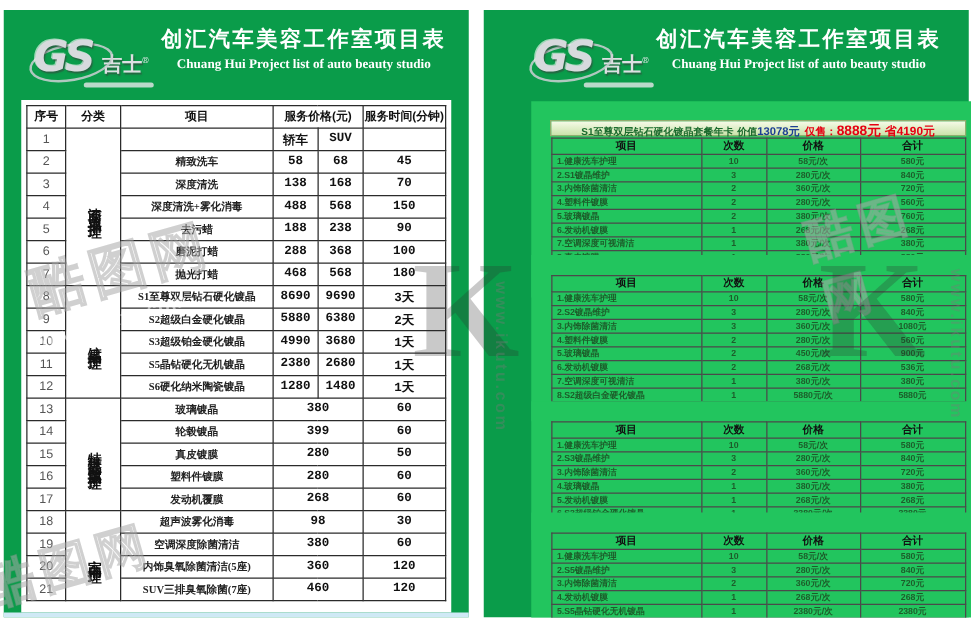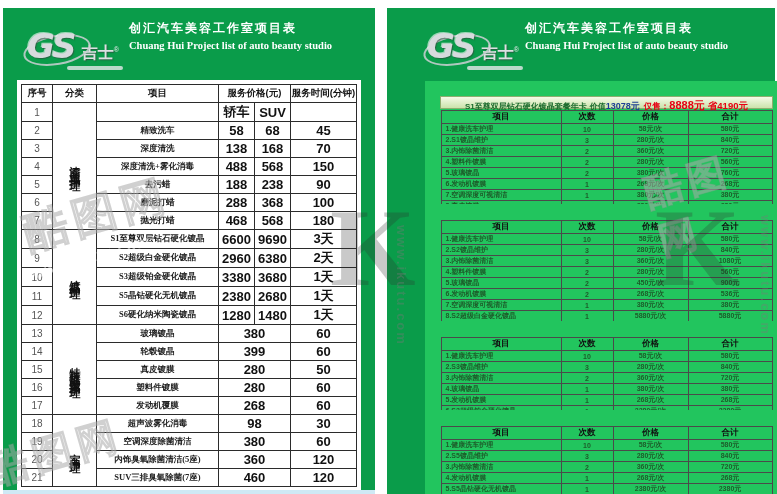--- a/index.html
+++ b/index.html
@@ -16,32 +16,32 @@
   .page--right .logo{left:40px;}
   .logo .gs{position:relative;font:italic 900 34px "DejaVu Sans",sans-serif;color:#d7dadd;
     text-shadow:1px 1px 1px rgba(60,60,60,.55), -1px -1px 0 rgba(255,255,255,.6);letter-spacing:-3px;text-align:right;}
   .logo .oval{position:absolute;left:-4px;top:9px;width:64px;height:26px;border:2px solid #ccd0d3;
     border-radius:50%;transform:rotate(-10deg);opacity:.85;}
   .logo .jishi{font-weight:bold;font-size:16px;color:#dde0e2;text-shadow:1px 1px 1px rgba(60,60,60,.6);margin-left:4px;}
   .logo sup{font-size:7px;color:#e6e8ea;}
   .logo .subbar{position:absolute;left:40px;top:40px;width:56px;height:4px;background:rgba(230,232,234,.8);border-radius:2px;}
   .titles{position:absolute;left:126px;top:2px;}
   .page--right .titles{left:138px;}
-  .t-cn{font-family:"Liberation Serif",serif;font-weight:bold;font-size:12px;letter-spacing:2px;color:#ffffff;white-space:nowrap;}
+  .t-cn{font-family:"Liberation Serif",serif;font-weight:bold;font-size:17px;letter-spacing:2px;color:#ffffff;white-space:nowrap;}
   .t-en{font-family:"Liberation Serif",serif;font-weight:bold;font-size:10.5px;color:#ffffff;margin-top:3px;white-space:nowrap;text-align:center;}
 
   
   .panel{position:absolute;left:14px;top:72px;width:344px;height:410px;background:#ffffff;}
   table.svc{border-collapse:collapse;table-layout:fixed;width:335px;margin:4px auto 0 auto;background:#fff;}
   table.svc th,table.svc td{border:1px solid #2b2b2b;padding:0;text-align:center;vertical-align:middle;overflow:hidden;}
   table.svc th{height:17px;font-size:9.5px;font-weight:bold;color:#111;margin-left:37px;}
   table.svc td{height:17px;}
   td.num{font-size:10px;color:#555;font-family:"Liberation Sans",sans-serif;}
   td.item{font-family:"Liberation Serif",serif;font-size:8.5px;color:#222;font-weight:bold;}
-  td.price,td.time{font-family:Liberation Sans, sans-serif;font-size:13px;font-weight:bold;color:#111;}
+  td.price,td.time{font-family:Liberation Mono, monospace;font-size:10px;font-weight:bold;color:#111;}
   td.cat{vertical-align:middle;}
   .vert{writing-mode:vertical-lr;text-orientation:upright;margin:0 auto;font-weight:bold;
         font-size:11px;color:#111;letter-spacing:3px;line-height:13px;}
   .bottom-strip{position:absolute;left:0;bottom:0;width:100%;height:4px;background:#cfe9f5;}
 
   
   .pkg{position:absolute;left:38px;width:333px;background:#22c55e;padding:15px;}
   .pkg-bar{height:13px;line-height:13px;text-align:center;white-space:nowrap;
     background:linear-gradient(#f6fbe8,#cbe3ab);border:1px solid #8fae6f;box-sizing:border-box;}
   .pkg-bar .pt{font-size:8px;font-weight:bold;color:#1b6b2d;}
@@ -152,35 +152,35 @@
                 <td class="price">468</td>
                 <td class="price">568</td>
                 <td class="time">180</td>
               </tr>
               <tr>
                 <td class="num">8</td>
                 <td class="cat" rowspan="5">
                   <div class="vert" style="height: 56px;">镀晶护理</div>
                 </td>
                 <td class="item">S1至尊双层钻石硬化镀晶</td>
-                <td class="price">6600</td>
+                <td class="price">8690</td>
                 <td class="price">9690</td>
                 <td class="time">3天</td>
               </tr>
               <tr>
                 <td class="num">9</td>
                 <td class="item">S2超级白金硬化镀晶</td>
-                <td class="price">2960</td>
+                <td class="price">5880</td>
                 <td class="price">6380</td>
                 <td class="time">2天</td>
               </tr>
               <tr>
                 <td class="num">10</td>
                 <td class="item">S3超级铂金硬化镀晶</td>
-                <td class="price">3380</td>
+                <td class="price">4990</td>
                 <td class="price">3680</td>
                 <td class="time">1天</td>
               </tr>
               <tr>
                 <td class="num">11</td>
                 <td class="item">S5晶钻硬化无机镀晶</td>
                 <td class="price">2380</td>
                 <td class="price">2680</td>
                 <td class="time">1天</td>
               </tr>

